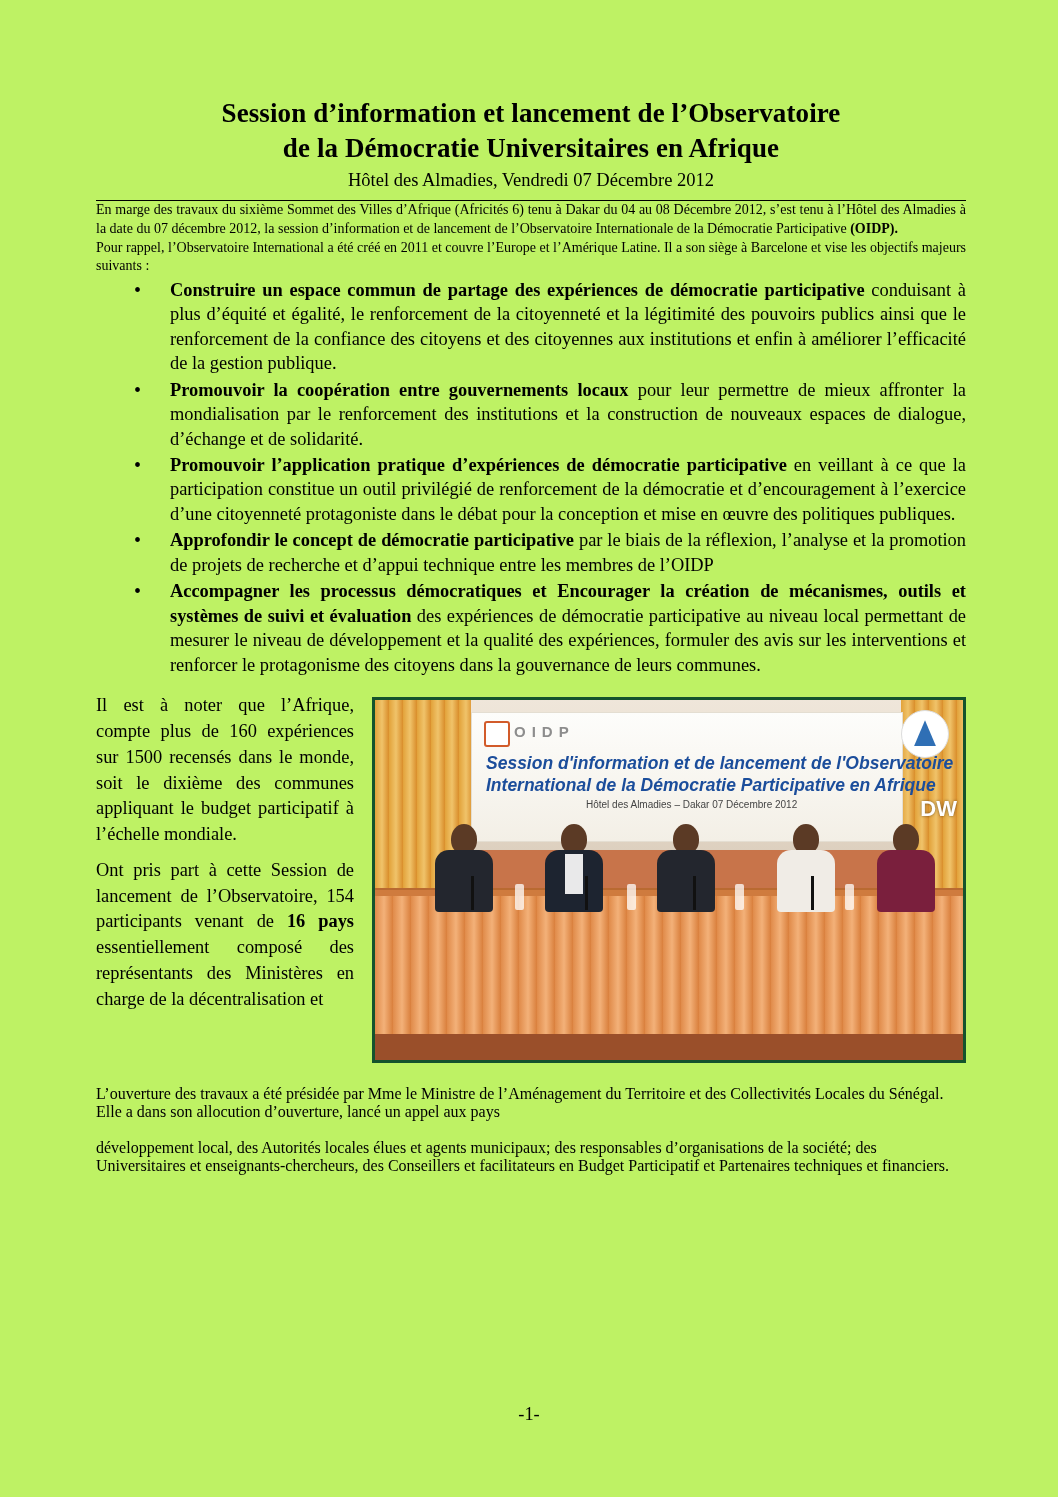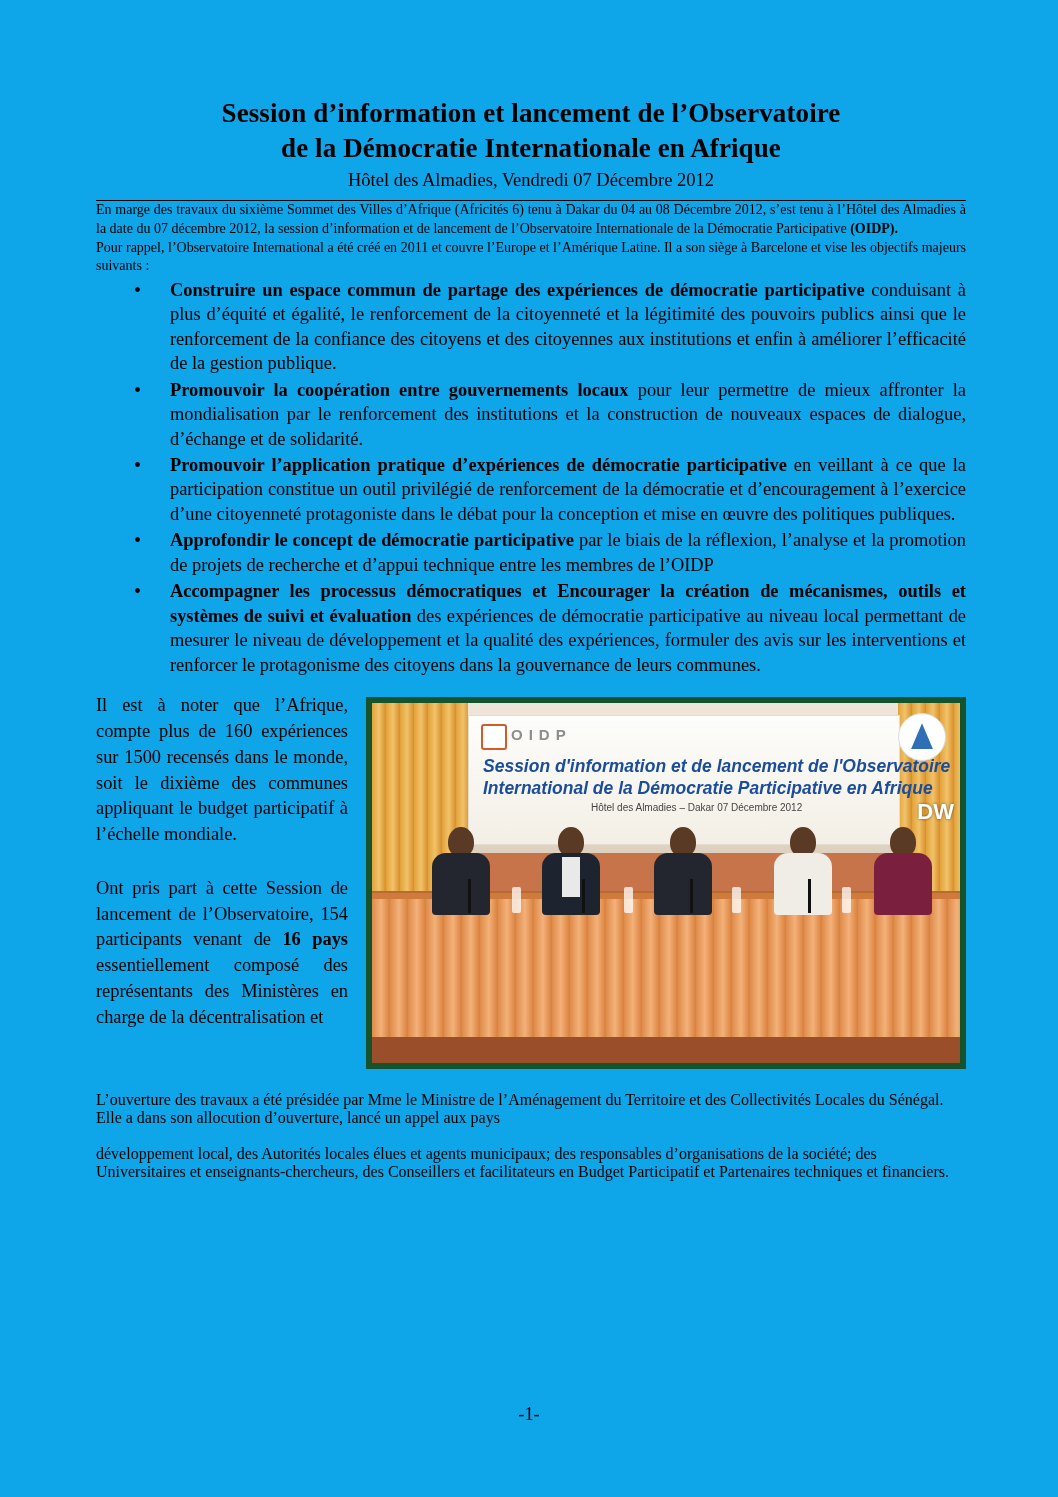--- a/index.html
+++ b/index.html
@@ -9,21 +9,21 @@
   }
   body {
     font-family: "Liberation Serif", "DejaVu Serif", serif;
     color: #000000;
   }
   .page {
     position: relative;
     width: 1058px;
     height: 1497px;
     margin: 0 auto;
-    background: #0ea5e9;
+    background: #bef264;
     box-sizing: border-box;
     padding: 96px 92px 40px 96px;
     overflow: hidden;
   }
   .doc-title {
     text-align: center;
     font-weight: bold;
     font-size: 27px;
     line-height: 1.28;
     margin: 0;
@@ -88,21 +88,21 @@
 
   .figure-block {
     margin-top: 16px;
     overflow: hidden;
   }
   .photo {
     float: right;
     width: 588px;
     height: 360px;
     margin: 4px 0 6px 18px;
-    border: 6px solid #14532d;
+    border: 3px solid #14532d;
     position: relative;
     overflow: hidden;
     background: #c8744a;
   }
   
   .ph-wall {
     position: absolute; left: 0; top: 0; right: 0; height: 150px;
     background: linear-gradient(180deg,#efe6da 0%, #e7dccd 60%, #ddd0bf 100%);
   }
   .ph-banner {
@@ -121,21 +121,21 @@
   }
   .ph-banner .bn-l1, .ph-banner .bn-l2 {
     position: absolute; left: 14px;
     font-family: "Liberation Sans", sans-serif;
     color: #1b4d9b; font-style: italic; font-weight: bold;
     white-space: nowrap;
   }
   .ph-banner .bn-l1 { top: 40px; font-size: 17.5px; }
   .ph-banner .bn-l2 { top: 62px; font-size: 17.5px; }
   .ph-banner .bn-l3 {
-    position: absolute; left: 122px; top: 86px;
+    position: absolute; left: 114px; top: 86px;
     font-family: "Liberation Sans", sans-serif;
     color: #444; font-size: 10px; white-space: nowrap;
   }
   .ph-logo-r {
     position: absolute; right: 14px; top: 10px; width: 46px; height: 46px;
     border-radius: 50%; background: #fff; border: 1px solid #ddd;
   }
   .ph-logo-r::after {
     content: ""; position: absolute; left: 12px; top: 9px; width: 22px; height: 26px;
     background: #2f6fb5; clip-path: polygon(50% 0,100% 100%,0 100%);
@@ -194,21 +194,21 @@
     background: rgba(255,255,255,.75); border-radius: 2px;
   }
 
   .col-text {
     font-size: 18.4px;
     line-height: 1.40;
     text-align: justify;
     width: 275px;
   }
   .col-text p { margin: 0; }
-  .col-text p + p { margin-top: 28px; }
+  .col-text p + p { margin-top: 10px; }
 
   .after-float {
     clear: both;
     margin-top: 6px;
   }
   .after-float p + p { margin-top: 18px; }
 
   .page-number {
     position: absolute;
     left: 0; right: 0;
@@ -217,21 +217,21 @@
     font-size: 18.4px;
   }
 </style>
 </head>
 <body>
 
 <div class="page">
 
   <h1 class="doc-title">
     <span>Session d’information et lancement de l’Observatoire</span><br>
-    <span>de la Démocratie Internationale en Afrique</span>
+    <span>de la Démocratie Universitaires en Afrique</span>
   </h1>
   <div class="doc-subtitle">Hôtel des Almadies, Vendredi 07 Décembre 2012</div>
   <hr class="title-rule">
 
 
   <p class="body intro"><span>En marge des travaux du sixième Sommet des Villes d’Afrique (Africités 6) tenu à Dakar du 04 au 08 Décembre 2012, s’est tenu à l’Hôtel des Almadies à la date du 07 décembre 2012, la session d’information et de lancement de l’Observatoire Internationale de la Démocratie Participative </span><b>(OIDP).</b><br><span>Pour rappel, l’Observatoire International a été créé en 2011 et couvre l’Europe et l’Amérique Latine. Il a son siège à Barcelone et vise les objectifs majeurs suivants :</span></p>
 
   <ul class="objectives">
     <li><b>Construire un espace commun de partage des expériences de démocratie participative</b><span> conduisant à plus d’équité et égalité, le renforcement de la citoyenneté et la légitimité des pouvoirs publics ainsi que le renforcement de la confiance des citoyens et des citoyennes aux institutions et enfin à améliorer l’efficacité de la gestion publique.</span></li>
     <li><b>Promouvoir la coopération entre gouvernements locaux</b><span> pour leur permettre de mieux affronter la mondialisation par le renforcement des institutions et la construction de nouveaux espaces de dialogue, d’échange et de solidarité.</span></li>

